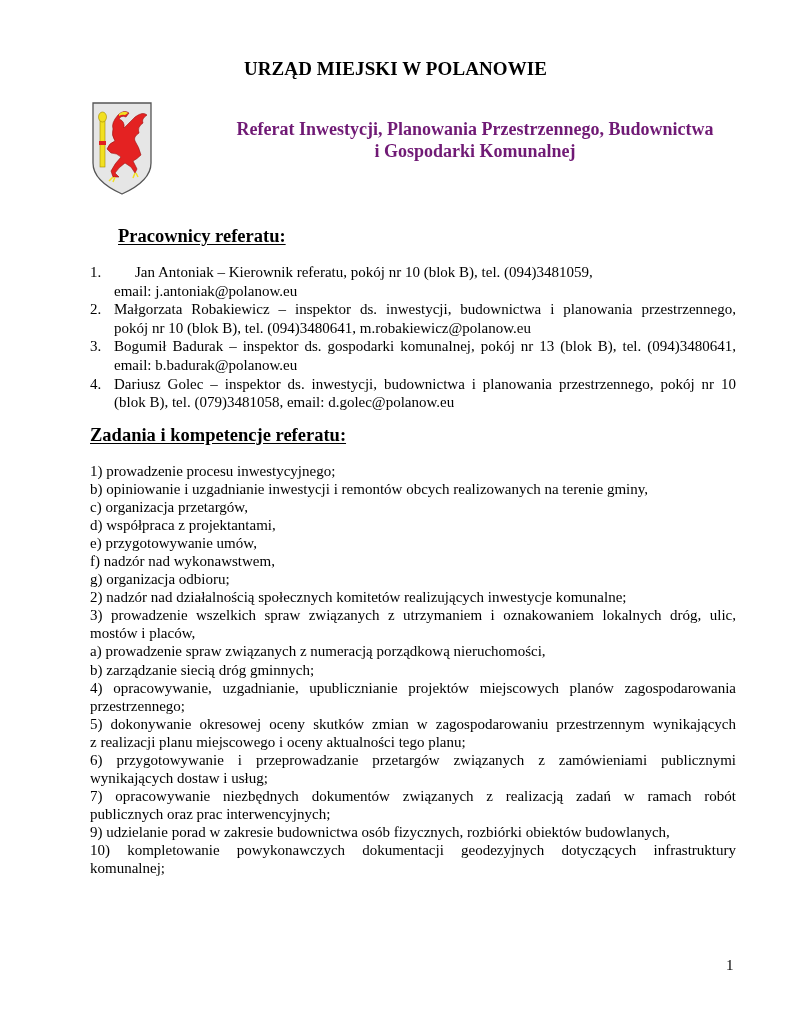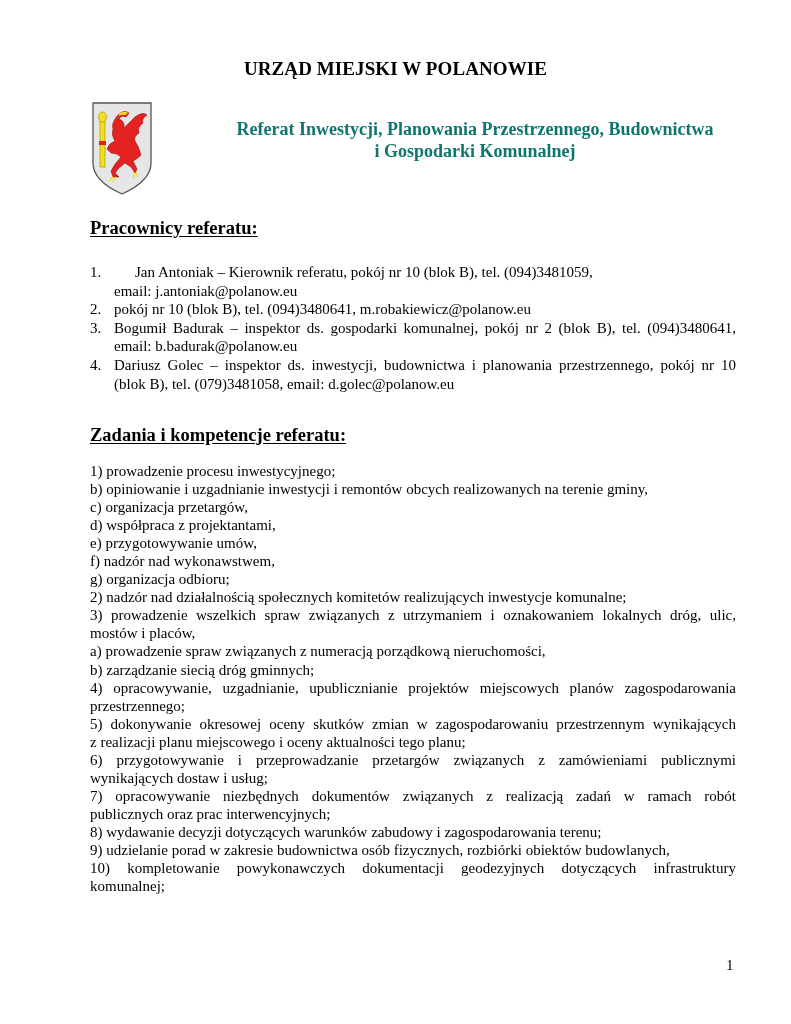--- a/index.html
+++ b/index.html
@@ -9,21 +9,21 @@
       color: #000; font-size: 15px;
     }
     .page { position: absolute; left: 0; top: 0; width: 638px; height: 1024px; }
     .title {
       position: absolute; top: 58px; left: 0; width: 791px; text-align: center;
       font-weight: bold; font-size: 19px; letter-spacing: 0.1px;
     }
     .crest { position: absolute; left: 91px; top: 101px; width: 62px; height: 95px; }
     .subtitle {
       position: absolute; top: 118px; left: 195px; width: 560px; text-align: center;
-      font-weight: bold; font-size: 18px; color: #0f766e; line-height: 22px;
+      font-weight: bold; font-size: 18px; color: #701a75; line-height: 22px;
     }
     .h2 {
       position: absolute; left: 90px; font-weight: bold; font-size: 18.5px;
       text-decoration: underline; text-underline-offset: 2px;
     }
     .staff { position: absolute; left: 90px; top: 263px; width: 646px; margin: 0; padding: 0; list-style: none; }
     .staff li { position: relative; padding-left: 24px; line-height: 18.6px; text-align: justify; font-size: 15px; }
     .staff li .num { position: absolute; left: 0; top: 0; }
     .tasks { position: absolute; left: 90px; top: 462px; width: 646px; }
     .tasks .line { line-height: 18.05px; font-size: 15px; text-align: justify; }
@@ -49,35 +49,36 @@
       <path d="M28,13 Q33,9 37,12 L34,14 Q31,13 28,15 Z" fill="#f2e020"></path>
       <path d="M22,76 L18,80 M24,76 L22,81 M44,72 L42,77 M45,72 L47,76" stroke="#f2e020" stroke-width="1.5"></path>
     </svg>
   </div>
 
   <div class="subtitle">
     <div>Referat Inwestycji, Planowania Przestrzennego, Budownictwa</div>
     <div>i Gospodarki Komunalnej</div>
   </div>
 
-  <div class="h2" style="top:218px;">Pracownicy referatu:</div>
+  <div class="h2" style="top:226px;margin-left:28px;">Pracownicy referatu:</div>
 
   <ul class="staff">
     <li>
       <span class="num">1.</span>
       <div style="text-align:left;margin-left:21px;">Jan Antoniak – Kierownik referatu, pokój nr 10 (blok B), tel. (094)3481059,</div>
       <div>email: j.antoniak@polanow.eu</div>
     </li>
     <li>
       <span class="num">2.</span>
+      <div style="text-align-last:justify;">Małgorzata Robakiewicz – inspektor ds.  inwestycji, budownictwa i planowania przestrzennego,</div>
       <div>pokój nr 10 (blok B), tel. (094)3480641, m.robakiewicz@polanow.eu</div>
     </li>
     <li>
       <span class="num">3.</span>
-      <div style="text-align-last:justify;">Bogumił Badurak – inspektor ds. gospodarki komunalnej, pokój nr 2 (blok B), tel. (094)3480641,</div>
+      <div style="text-align-last:justify;">Bogumił Badurak – inspektor ds. gospodarki komunalnej, pokój nr 13 (blok B), tel. (094)3480641,</div>
       <div>email: b.badurak@polanow.eu</div>
     </li>
     <li>
       <span class="num">4.</span>
       <div style="text-align-last:justify;">Dariusz Golec – inspektor ds. inwestycji, budownictwa i planowania przestrzennego, pokój nr 10</div>
       <div>(blok B),  tel. (079)3481058, email: d.golec@polanow.eu</div>
     </li>
   </ul>
 
   <div class="h2" style="top:425px;">Zadania i kompetencje referatu:</div>
@@ -96,20 +97,19 @@
     <div class="line">a) prowadzenie spraw związanych z numeracją porządkową nieruchomości,</div>
     <div class="line">b) zarządzanie siecią dróg gminnych;</div>
     <div class="line just">4) opracowywanie, uzgadnianie, upublicznianie projektów miejscowych planów zagospodarowania</div>
     <div class="line">przestrzennego;</div>
     <div class="line just">5) dokonywanie okresowej oceny skutków zmian w zagospodarowaniu przestrzennym wynikających</div>
     <div class="line">z realizacji planu miejscowego i oceny aktualności tego planu;</div>
     <div class="line just">6) przygotowywanie i przeprowadzanie przetargów związanych z zamówieniami publicznymi</div>
     <div class="line">wynikających dostaw i usług;</div>
     <div class="line just">7) opracowywanie niezbędnych dokumentów związanych z realizacją zadań w ramach robót</div>
     <div class="line">publicznych oraz prac interwencyjnych;</div>
-    <div class="line">8) wydawanie decyzji dotyczących warunków zabudowy i zagospodarowania terenu;</div>
     <div class="line">9) udzielanie porad w zakresie budownictwa osób fizycznych, rozbiórki obiektów budowlanych,</div>
     <div class="line just">10) kompletowanie powykonawczych dokumentacji geodezyjnych dotyczących infrastruktury</div>
     <div class="line">komunalnej;</div>
   </div>
 
   <div class="pagenum">1</div>
 </div>
 
 </body></html>

